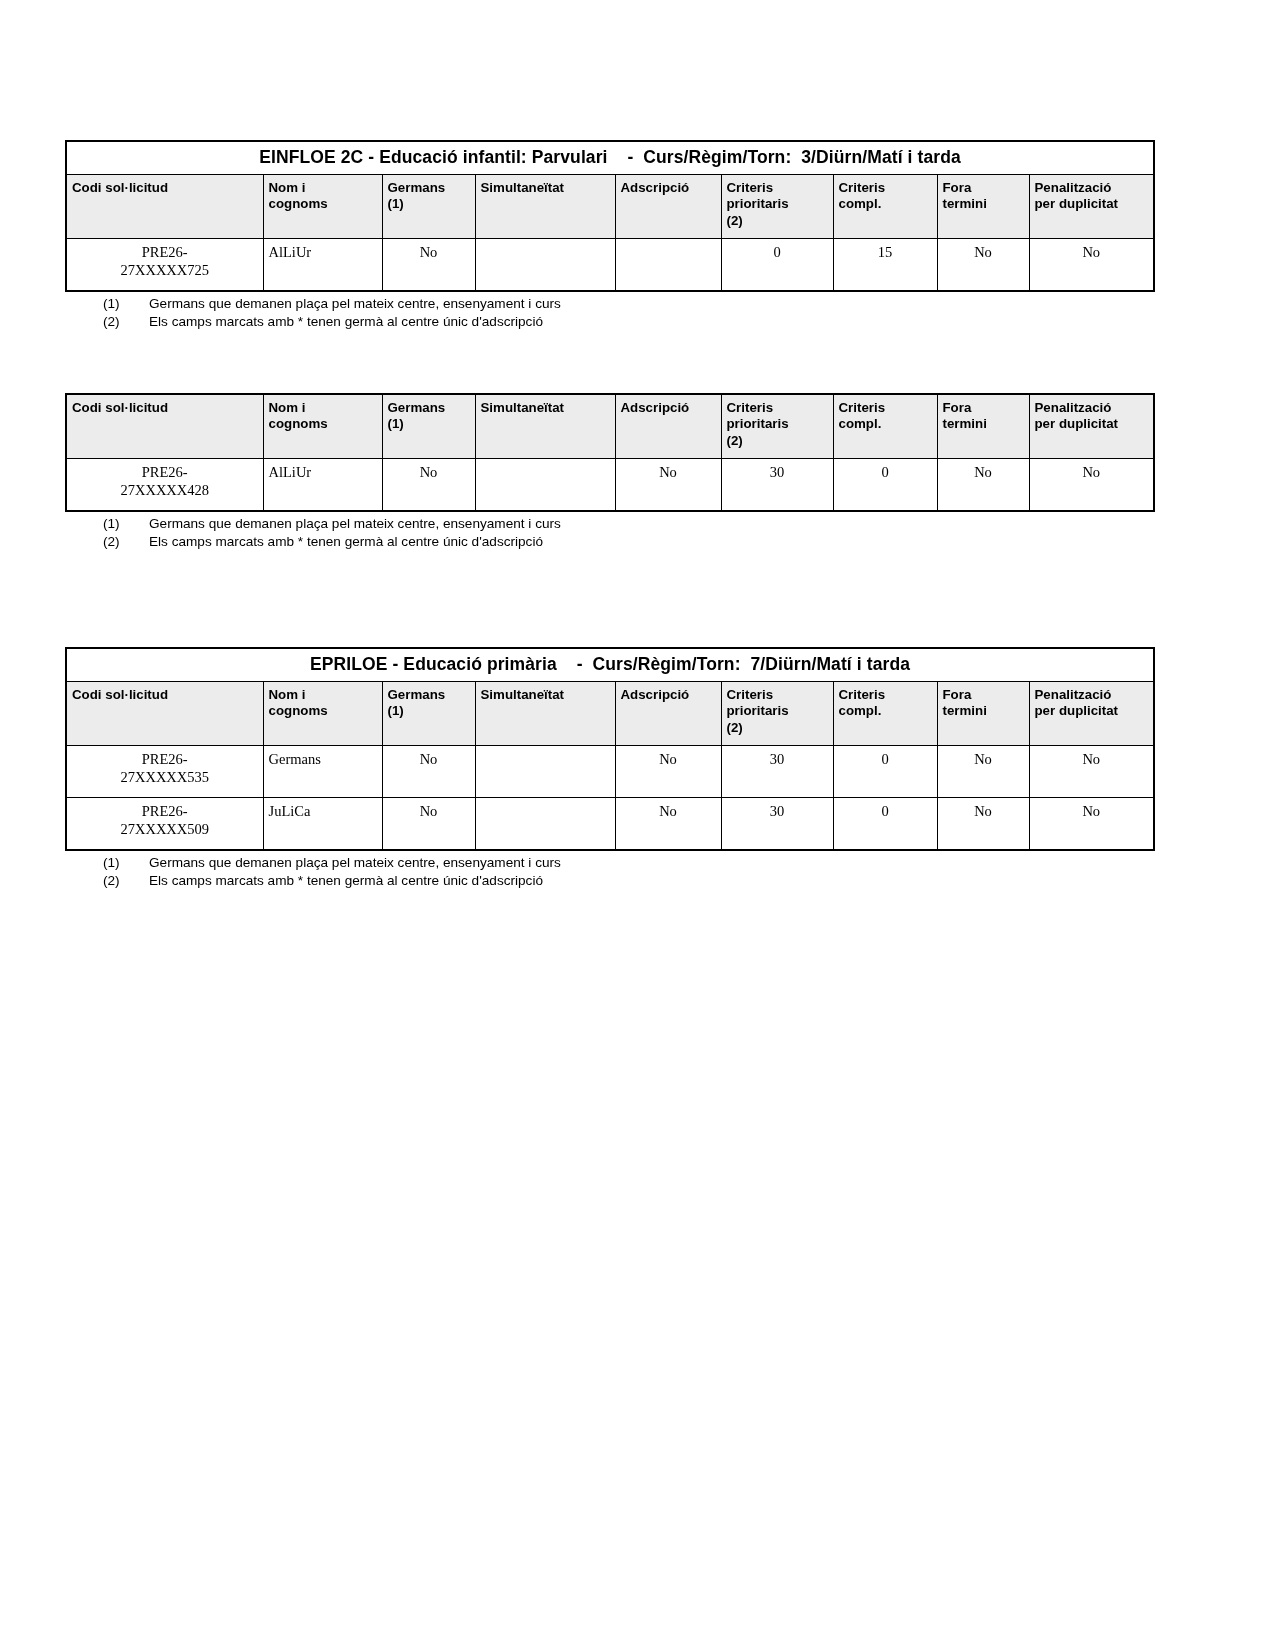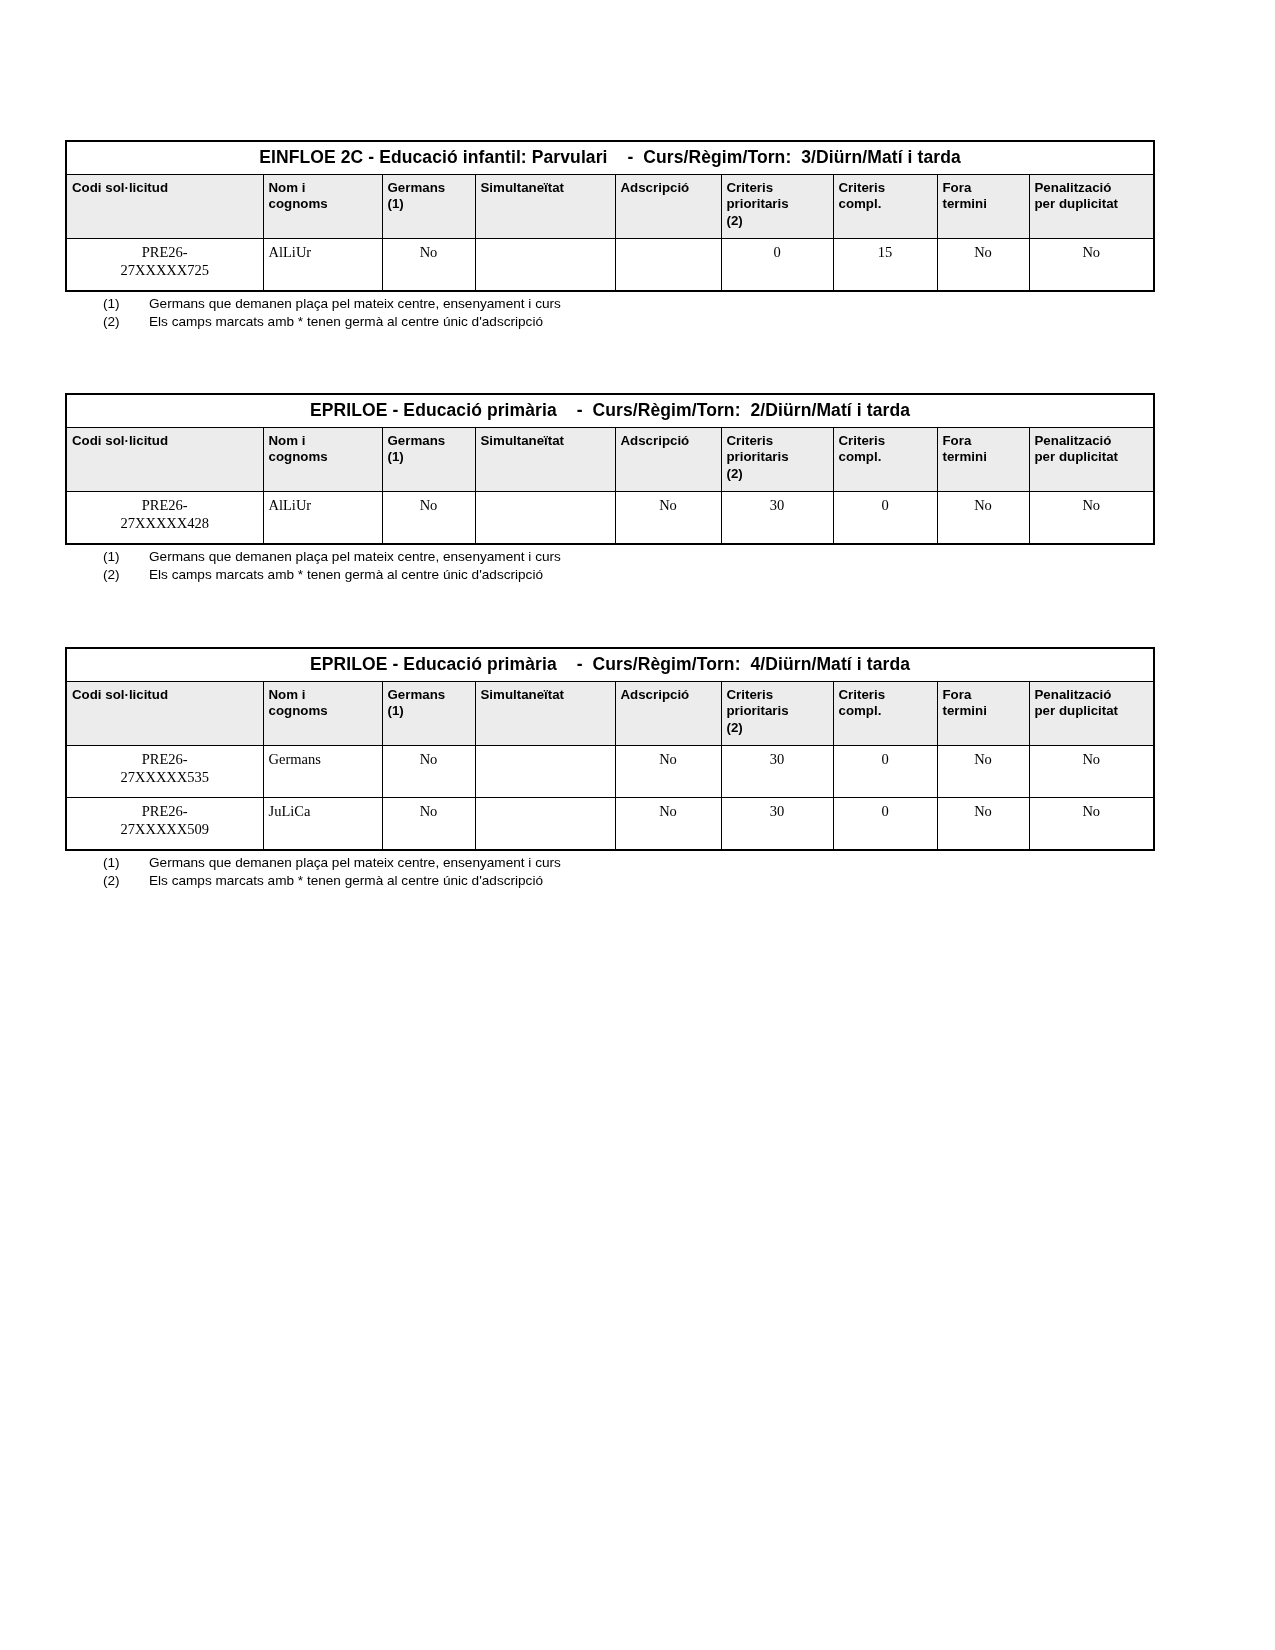--- a/index.html
+++ b/index.html
@@ -179,23 +179,20 @@
           <col class="c2">
           <col class="c3">
           <col class="c4">
           <col class="c5">
           <col class="c6">
           <col class="c7">
           <col class="c8">
       </colgroup>
       <thead>
         <tr>
-          <td class="title-cell" colspan="9">EPRILOE - Educació primària    -  Curs/Règim/Torn:  2/Diürn/Matí i tarda</td>
-        </tr>
-        <tr>
           <th class="hdr left">Codi sol·licitud</th>
           <th class="hdr left" style="white-space:pre-line">Nom i
 cognoms</th>
           <th class="hdr center" style="white-space:pre-line">Germans
 (1)</th>
           <th class="hdr center">Simultaneïtat</th>
           <th class="hdr center">Adscripció</th>
           <th class="hdr center" style="white-space:pre-line">Criteris
 prioritaris
 (2)</th>
@@ -242,21 +239,21 @@
           <col class="c2">
           <col class="c3">
           <col class="c4">
           <col class="c5">
           <col class="c6">
           <col class="c7">
           <col class="c8">
       </colgroup>
       <thead>
         <tr>
-          <td class="title-cell" colspan="9">EPRILOE - Educació primària    -  Curs/Règim/Torn:  4/Diürn/Matí i tarda</td>
+          <td class="title-cell" colspan="9">EPRILOE - Educació primària    -  Curs/Règim/Torn:  7/Diürn/Matí i tarda</td>
         </tr>
         <tr>
           <th class="hdr left">Codi sol·licitud</th>
           <th class="hdr left" style="white-space:pre-line">Nom i
 cognoms</th>
           <th class="hdr center" style="white-space:pre-line">Germans
 (1)</th>
           <th class="hdr center">Simultaneïtat</th>
           <th class="hdr center">Adscripció</th>
           <th class="hdr center" style="white-space:pre-line">Criteris

